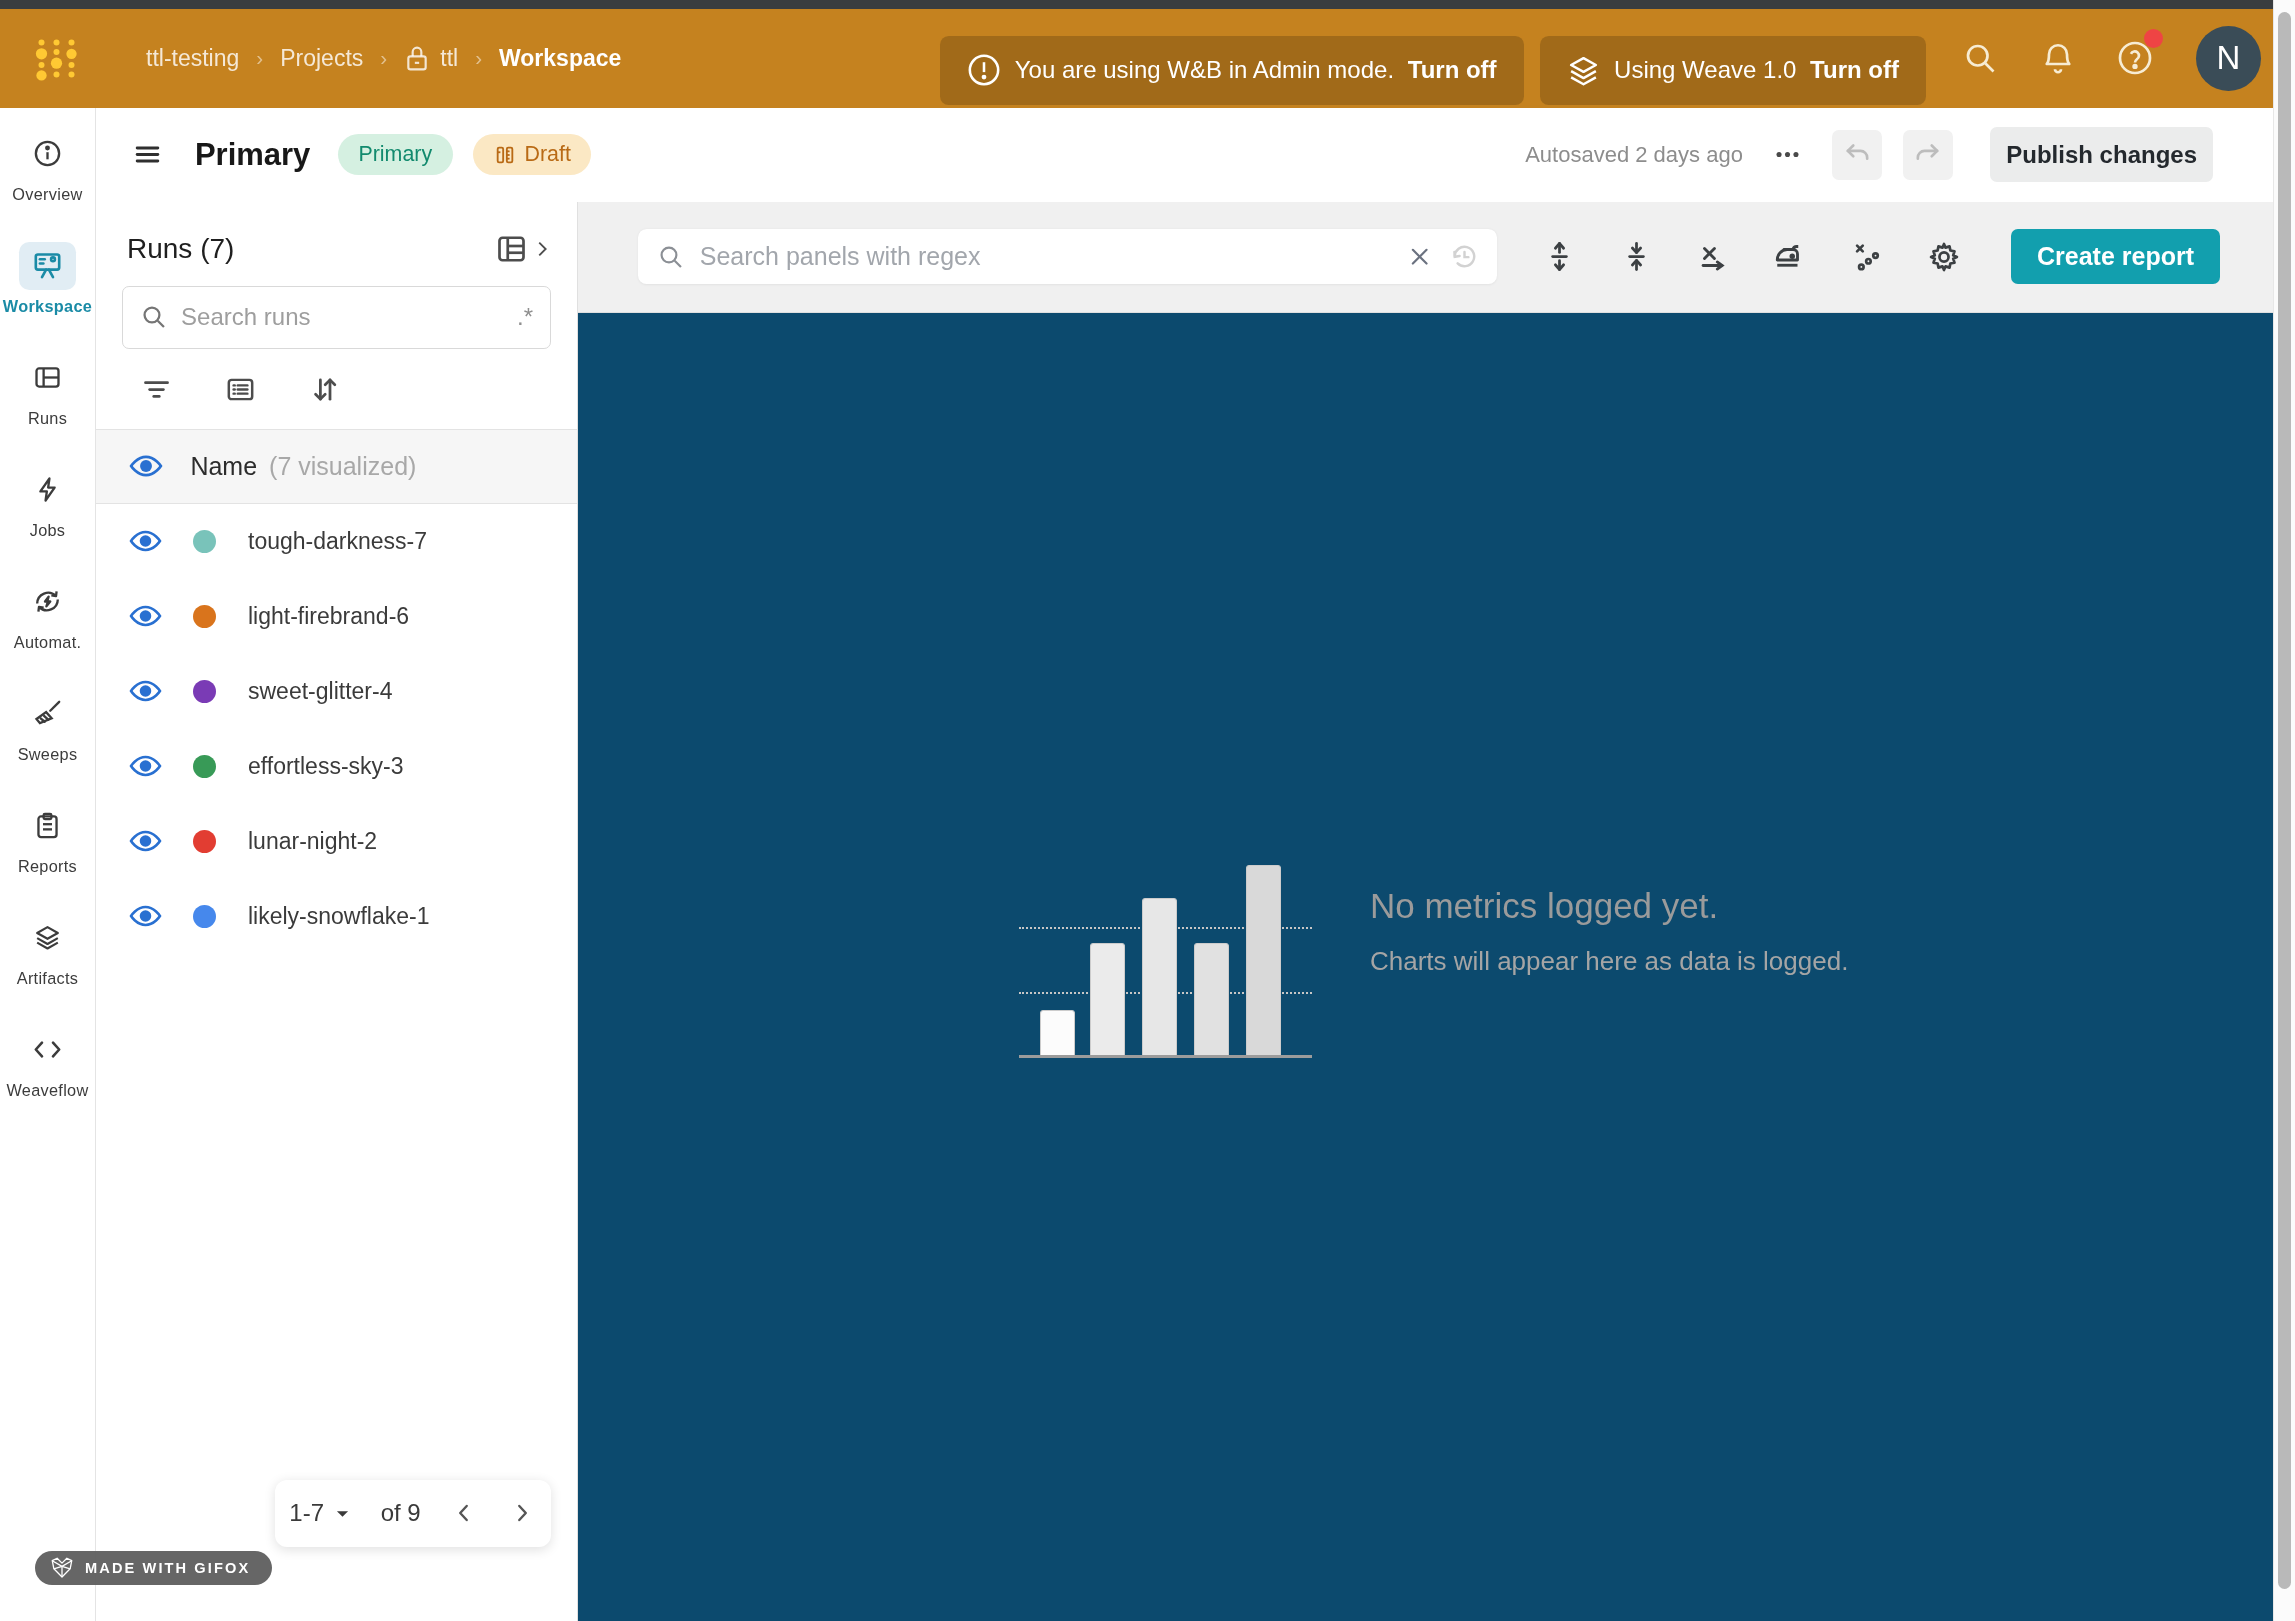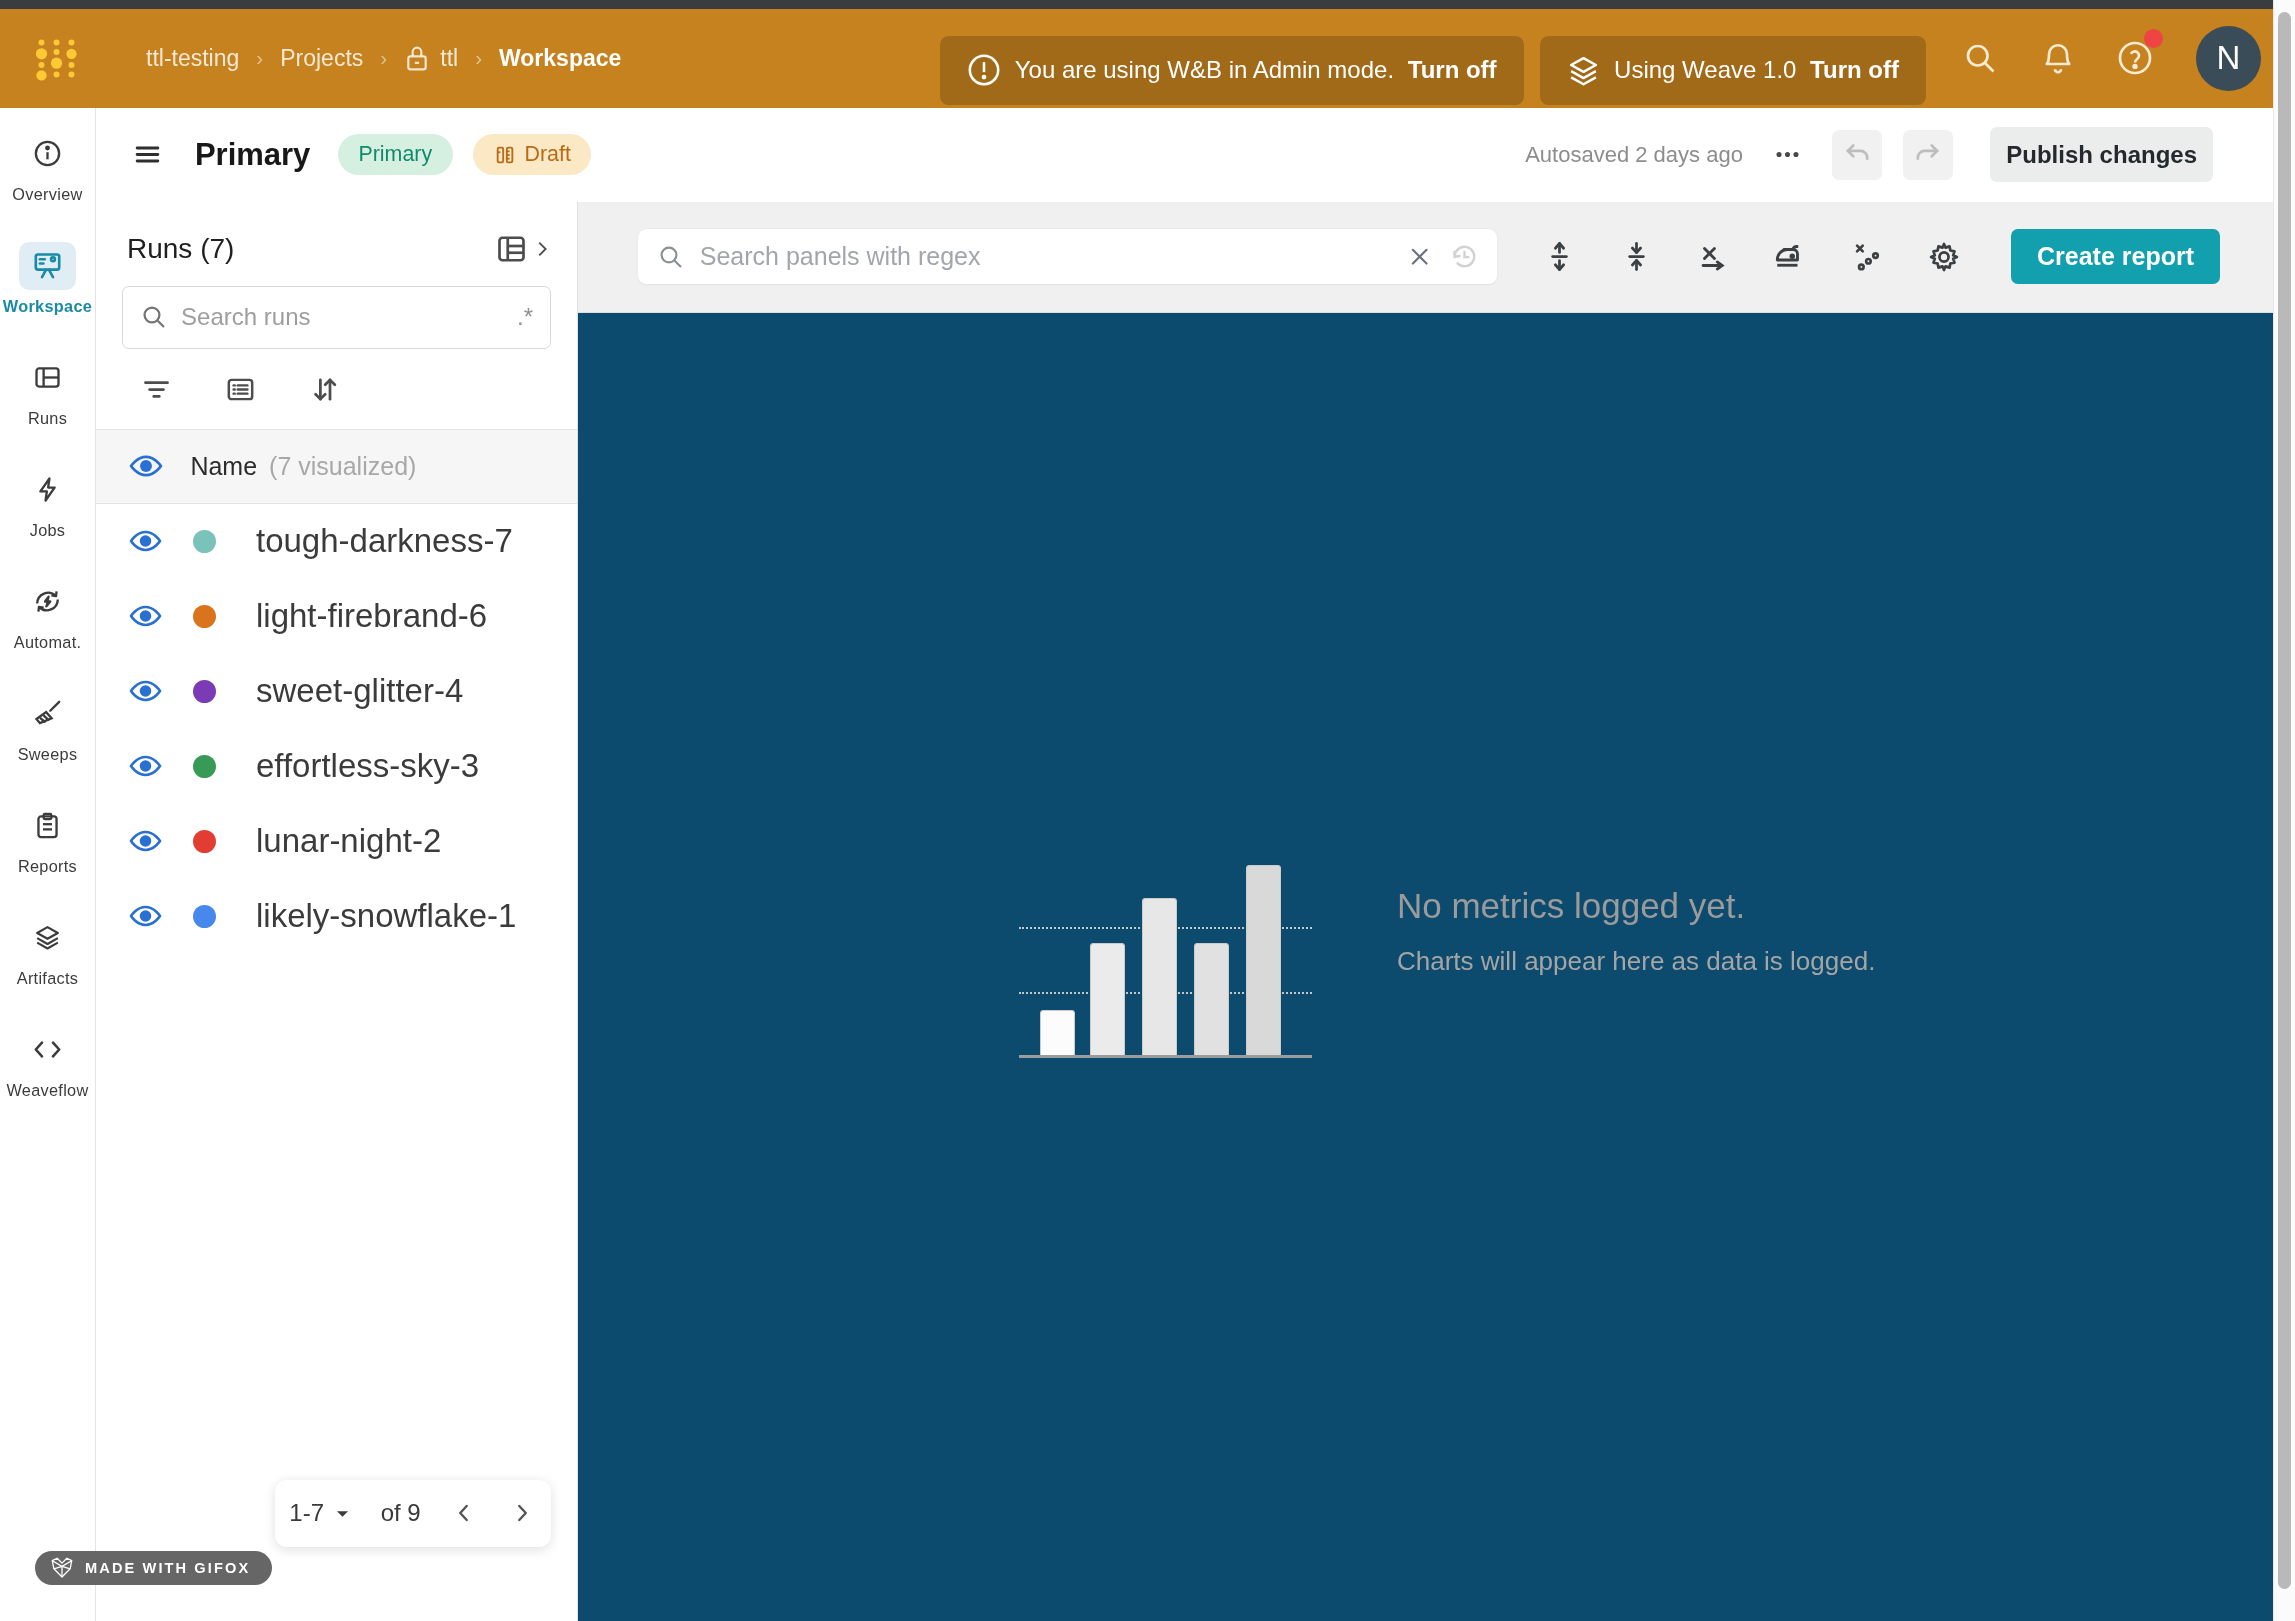--- a/index.html
+++ b/index.html
@@ -58,39 +58,39 @@
   .runs-search input::placeholder { color:#9e9e9e; }
   .regex-hint { font-size:24px; color:#8f8f8f; cursor:pointer; }
   .runs-filters { display:flex; align-items:center; gap:50px; padding:24px 0 22px 43px; color:#4d4d4d; }
   .filter-btn { width:34px; height:34px; display:flex; align-items:center; justify-content:center; cursor:pointer; }
   .name-row { height:75px; background:#f6f6f6; border-top:1.7px solid #e3e3e3; border-bottom:1.7px solid #e3e3e3; display:flex; align-items:center; padding-left:33px; gap:27.4px; }
   .name-row .nm { font-size:25px; color:#2c2c2c; }
   .name-row .vis { font-size:25px; color:#a8a8a8; margin-left:-15.4px; }
   .run-row { height:75px; display:flex; align-items:center; padding-left:33px; gap:0; cursor:pointer; }
   .run-row .eye { width:33px; display:flex; align-items:center; justify-content:center; cursor:pointer; flex:0 0 auto; }
   .run-row .dot { width:23px; height:23px; border-radius:50%; margin-left:31px; flex:0 0 auto; }
-  .run-row .run-name { font-size:33px; color:#3b3b3b; margin-left:40px; white-space:nowrap; }
+  .run-row .run-name { font-size:23px; color:#3b3b3b; margin-left:32px; white-space:nowrap; }
   .pagination { position:absolute; left:179px; bottom:75px; width:276px; height:67px; background:#ffffff; border-radius:12px; box-shadow:0 2.6px 12px rgba(0,0,0,0.12); display:flex; align-items:center; justify-content:center; gap:29px; font-size:24px; color:#3a3a3a; }
   .page-range { display:flex; align-items:center; gap:8.6px; cursor:pointer; }
   .pg-chev { width:29px; height:29px; display:flex; align-items:center; justify-content:center; color:#555; cursor:pointer; }
 
   
   .chart-area { flex:1; display:flex; flex-direction:column; min-width:0; background:#0c4a6e; }
   .panel-toolbar { height:111px; background:#f0f0f0; border-bottom:1.7px solid #dfdfdf; display:flex; align-items:center; padding:0 75px 0 60px; flex:0 0 auto; }
   .panels-search { width:939px; height:55px; background:#ffffff; border-radius:8.6px; box-shadow:0 0.9px 2.6px rgba(0,0,0,0.06); display:flex; align-items:center; padding:0 17px 0 19px; gap:15.4px; }
   .panels-search input { flex:1; border:none; outline:none; font-size:25px; color:#333; font-family:inherit; min-width:0; background:transparent; }
   .panels-search input::placeholder { color:#a2a6ac; }
   .ps-clear { color:#6b7280; cursor:pointer; display:flex; }
   .ps-history { color:#d2d2d2; display:flex; }
   .tool-icons { display:flex; align-items:center; gap:39px; margin-left:43px; color:#3c4043; }
   .tool-btn { width:38px; height:38px; display:flex; align-items:center; justify-content:center; cursor:pointer; }
   .create-report { margin-left:48px; height:55px; background:#129fae; border-radius:6.9px; color:#ffffff; font-size:25px; font-weight:700; display:flex; align-items:center; padding:0 26px; cursor:pointer; white-space:nowrap; }
 
   .panel-canvas { flex:1; position:relative; }
-  .empty-state { position:absolute; left:441px; top:551px; display:flex; align-items:flex-start; gap:85px; }
+  .empty-state { position:absolute; left:441px; top:551px; display:flex; align-items:flex-start; gap:58px; }
   .chart-ill { position:relative; width:293px; height:194px; flex:0 0 auto; }
   .grid-line { position:absolute; left:0; width:100%; border-top:2.6px dotted #c6c6c6; }
   .baseline { position:absolute; left:0; bottom:0; width:100%; height:2.6px; background:#9c9c9c; }
   .ill-bar { position:absolute; bottom:2.6px; width:35px; border:1.7px solid #cccccc; border-bottom:none; border-radius:3.4px 3.4px 0 0; }
   .empty-text { padding-top:22px; }
   .empty-title { font-size:35px; color:#9b9b9b; }
   .empty-sub { font-size:26px; color:#a5a5a5; margin-top:20px; }
 
   
   .gifox-badge { position:absolute; left:35px; top:1551px; height:34px; background:rgba(92,92,92,0.94); border-radius:17px; display:flex; align-items:center; gap:10.3px; padding:0 22px 0 13.7px; z-index:50; }

